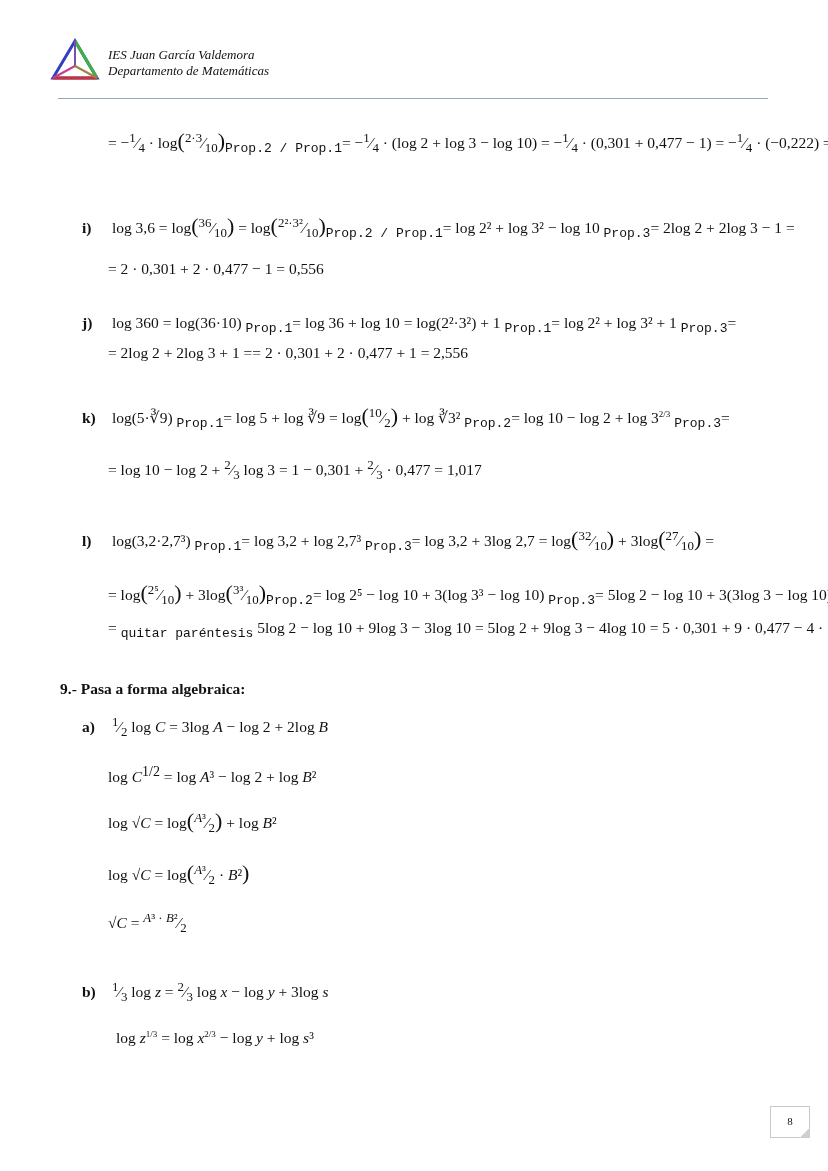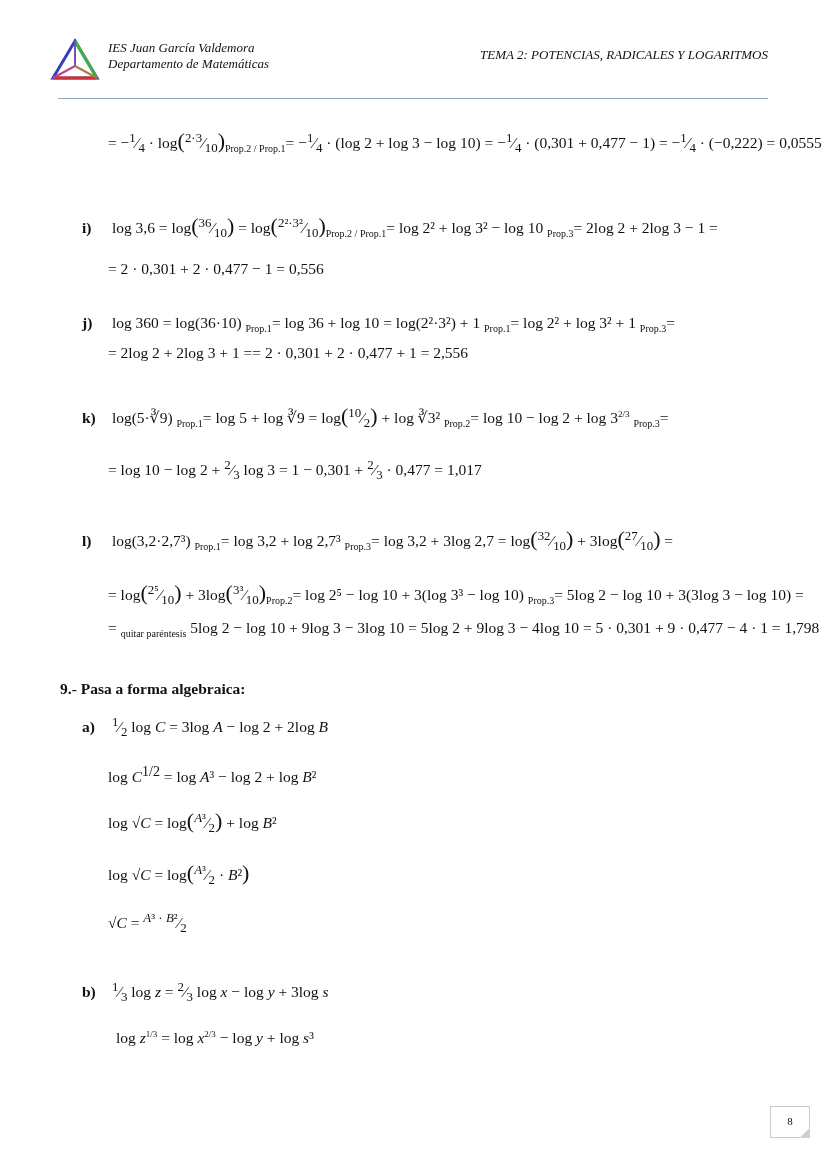--- a/index.html
+++ b/index.html
@@ -1,27 +1,27 @@
 <!DOCTYPE html>
 <html><head>
 <meta charset="utf-8">
 <style>
   html, body { margin: 0; padding: 0; background: #ffffff; }
   body { width: 828px; height: 1171px; position: relative; overflow: hidden;
          font-family: "Liberation Serif", "DejaVu Serif", serif; color: #111; }
-  .hdr-left { position: absolute; left: 108px; top: 40px; font-style: italic; font-size: 13px; line-height: 16px; }
+  .hdr-left { position: absolute; left: 108px; top: 47px; font-style: italic; font-size: 13px; line-height: 16px; }
   .hdr-right { position: absolute; right: 60px; top: 47px; font-style: italic; font-size: 13px; line-height: 16px; text-align: right; }
   .hdr-rule { position: absolute; left: 58px; right: 60px; top: 98px; height: 1px; background: #8fa8c2; }
   .logo { position: absolute; left: 49px; top: 38px; width: 52px; height: 44px; }
   .line { position: absolute; font-size: 15.5px; white-space: nowrap; line-height: 20px; }
   .lbl { font-weight: bold; display: inline-block; width: 26px; }
   .sec { position: absolute; left: 60px; top: 680px; font-weight: bold; font-size: 15.5px; }
   .math { font-family: "Liberation Serif", "DejaVu Serif", serif; }
   .math i { font-style: italic; }
-  .small { font-size: 10px; }
+  .small { font-size: 13px; font-family: Liberation Mono, monospace; }
   .pagebox { position: absolute; left: 770px; top: 1106px; width: 38px; height: 30px; border: 1px solid #c9c9c9;
              font-size: 11px; text-align: center; line-height: 28px; background: #fff; }
   .pagefold { position: absolute; right: -1px; bottom: -1px; width: 10px; height: 10px;
               background: linear-gradient(135deg, #ffffff 50%, #cfcfcf 50%); }
 </style>
 </head>
 <body>
 
 <svg class="logo" viewBox="0 0 52 44">
   <polygon points="26,3 4,40 48,40" fill="none" stroke="#3040c0" stroke-width="3"></polygon>
@@ -30,21 +30,20 @@
   <line x1="26" y1="3" x2="26" y2="28" stroke="#7a4fb0" stroke-width="2"></line>
   <line x1="26" y1="28" x2="4" y2="40" stroke="#c04090" stroke-width="2"></line>
   <line x1="26" y1="28" x2="48" y2="40" stroke="#a08040" stroke-width="2"></line>
 </svg>
 
 <div class="hdr-left">
   <div>IES Juan García Valdemora</div>
   <div>Departamento de Matemáticas</div>
 </div>
 <div class="hdr-right">
-  <div>TEMA 2: POTENCIAS, RADICALES Y LOGARITMOS</div>
 </div>
 <div class="hdr-rule"></div>
 
 <div class="line math" style="left:108px; top:128px;">
   = −<sup>1</sup>⁄<sub>4</sub> · log<span style="font-size:22px">(</span><sup>2·3</sup>⁄<sub>10</sub><span style="font-size:22px">)</span><sub class="small">Prop.2 / Prop.1</sub>= −<sup>1</sup>⁄<sub>4</sub> · (log 2 + log 3 − log 10) = −<sup>1</sup>⁄<sub>4</sub> · (0,301 + 0,477 − 1) = −<sup>1</sup>⁄<sub>4</sub> · (−0,222) = 0,0555
 </div>
 
 <div class="line math" style="left:82px; top:213px;">
   <span class="lbl">i)</span>
   log 3,6 = log<span style="font-size:22px">(</span><sup>36</sup>⁄<sub>10</sub><span style="font-size:22px">)</span> = log<span style="font-size:22px">(</span><sup>2²·3²</sup>⁄<sub>10</sub><span style="font-size:22px">)</span><sub class="small">Prop.2 / Prop.1</sub>= log 2² + log 3² − log 10 <sub class="small">Prop.3</sub>= 2log 2 + 2log 3 − 1 =

